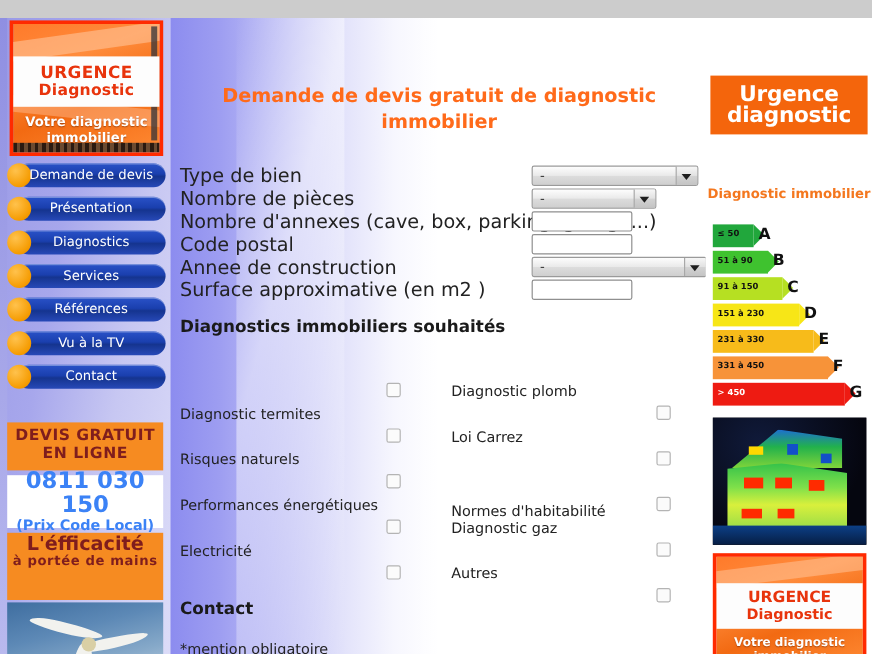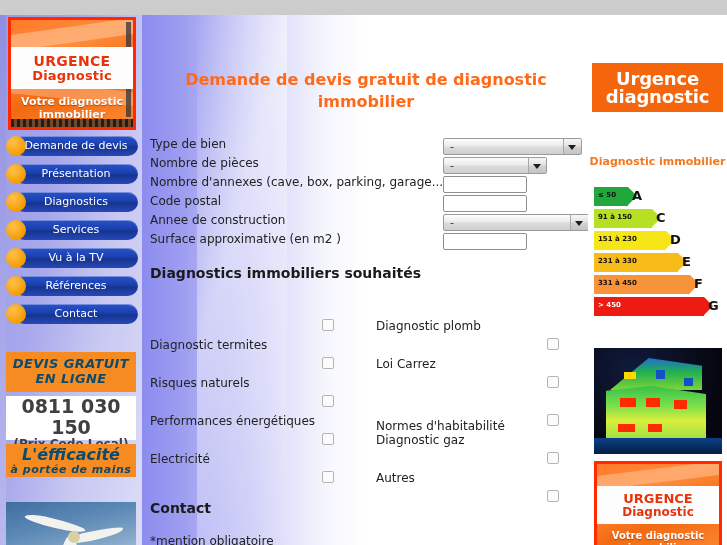--- a/index.html
+++ b/index.html
@@ -45,28 +45,28 @@
   .pill .body{position:absolute;left:10px;top:0;width:124px;height:20px;border-radius:10px;
            background:linear-gradient(180deg,#2a52c8 0%,#1a3fae 45%,#15348f 55%,#2749b8 100%);
            box-shadow:inset 0 1px 0 rgba(255,255,255,.35);}
   .pill .dot{position:absolute;left:2px;top:0px;width:20px;height:20px;border-radius:50%;
            background:radial-gradient(circle at 35% 32%,#ffc24d,#f59b00 70%,#d98100);}
   .pill .txt{position:absolute;left:10px;top:0;width:124px;height:20px;line-height:20px;
            text-align:center;color:#ffffff;font-size:11px;white-space:nowrap;}
 
   
   .promo{position:absolute;left:6px;width:130px;}
-  .promo-orange{background:#f68b21;color:#0c4a6e;text-align:center;font-weight:bold;font-style:italic;}
+  .promo-orange{background:#f68b21;color:#7f1d1d;text-align:center;font-weight:bold;}
   .p1{top:337px;height:40px;display:flex;flex-direction:column;align-items:center;justify-content:center;
       line-height:1.15;font-size:13px;letter-spacing:.4px;}
-  .p2{top:381px;height:44px;background:#ffffff;text-align:center;color:#404040;
-      display:flex;flex-direction:column;align-items:center;line-height:1.1;}
+  .p2{top:381px;height:44px;background:#ffffff;text-align:center;color:#3b82f6;
+      display:flex;flex-direction:column;align-items:center;justify-content:center;line-height:1.1;}
   .p2 .num{font-size:19px;font-weight:bold;}
   .p2 .sub{font-size:12px;font-weight:bold;}
-  .p3{top:429px;height:33px;display:flex;flex-direction:column;align-items:center;justify-content:flex-end;
+  .p3{top:429px;height:56px;display:flex;flex-direction:column;align-items:center;justify-content:flex-start;
       line-height:1.15;}
   .p3 .a{font-size:16px;font-weight:bold;}
   .p3 .b{font-size:11px;font-weight:bold;letter-spacing:.5px;}
   .windbox{position:absolute;left:6px;top:487px;width:130px;height:58px;overflow:hidden;
       background:linear-gradient(165deg,#3f6ea0 0%,#5d89b6 40%,#86a9c9 75%,#b0c6dc 100%);}
   .blade{position:absolute;background:#f2f2ee;border-radius:40% 60% 50% 50%/60% 40% 60% 40%;}
   .b1{left:18px;top:17px;width:62px;height:9px;transform:rotate(14deg);}
   .b2{left:58px;top:29px;width:60px;height:9px;transform:rotate(-12deg);}
   .b3{left:56px;top:34px;width:14px;height:28px;transform:rotate(10deg);}
   .hub{position:absolute;left:62px;top:29px;width:12px;height:12px;border-radius:50%;background:#d9cfa5;}
@@ -75,21 +75,21 @@
   .main{position:absolute;left:142px;top:15px;width:446px;height:530px;overflow:hidden;
         background:linear-gradient(90deg,#8c8cef 0%,#9d9df1 9%,#c3c3f6 22%,#e4e4fb 33%,#f7f7fe 42%,#ffffff 50%,#ffffff 100%);}
   .main:after{content:"";position:absolute;left:55px;top:0;width:90px;height:530px;
         background:linear-gradient(105deg,rgba(255,255,255,0) 0%,rgba(255,255,255,.45) 40%,rgba(255,255,255,0) 100%);
         pointer-events:none;}
   .page-title{position:absolute;left:24px;top:54px;width:400px;text-align:center;
         color:#ff6a1a;font-weight:bold;font-size:16px;line-height:1.35;z-index:3;}
 
   .formrows{position:absolute;left:8px;top:122px;width:436px;z-index:3;}
   .frow{position:relative;height:19px;}
-  .flabel{position:absolute;left:0;top:0;font-size:12px;color:#222;white-space:nowrap;}
+  .flabel{position:absolute;left:0;top:0;font-size:16px;color:#222;white-space:nowrap;}
 
   .sel{position:absolute;height:17px;box-sizing:border-box;border:1px solid #9a9a9a;border-radius:2px;
        background:linear-gradient(180deg,#fdfdfd 0%,#eaeaea 48%,#dcdcdc 52%,#cfcfcf 100%);}
   .sel .v{position:absolute;left:6px;top:1px;font-size:11px;color:#333;}
   .sel .arrowbox{position:absolute;right:0;top:0;width:17px;height:15px;
        border-left:1px solid #a8a8a8;
        background:linear-gradient(180deg,#f6f6f6 0%,#e2e2e2 48%,#d2d2d2 52%,#c4c4c4 100%);}
   .sel .arrowbox:after{content:"";position:absolute;left:4px;top:6px;border-left:4px solid transparent;
        border-right:4px solid transparent;border-top:5px solid #1d1d1d;}
   .txtin{position:absolute;height:17px;box-sizing:border-box;border:1px solid #8f8f8f;
@@ -190,26 +190,26 @@
         <div class="txt">Diagnostics</div>
       </div>
       <div class="pill">
         <div class="body"></div>
         <div class="dot"></div>
         <div class="txt">Services</div>
       </div>
       <div class="pill">
         <div class="body"></div>
         <div class="dot"></div>
+        <div class="txt">Références</div>
+      </div>
+      <div class="pill">
+        <div class="body"></div>
+        <div class="dot"></div>
         <div class="txt">Vu à la TV</div>
-      </div>
-      <div class="pill">
-        <div class="body"></div>
-        <div class="dot"></div>
-        <div class="txt">Références</div>
       </div>
       <div class="pill">
         <div class="body"></div>
         <div class="dot"></div>
         <div class="txt">Contact</div>
       </div>
     </div>
 
     <div class="promo promo-orange p1">
       <div>DEVIS GRATUIT</div>
@@ -320,20 +320,25 @@
       <div class="r2">diagnostic</div>
     </div>
 
     <div class="rsub">Diagnostic immobilier</div>
 
     <div class="dpe">
       <div class="band">
         <div class="bar" style="width:34px;background:#21a73c;" id="barA"></div>
         <span class="rng">≤ 50</span>
         <span class="ltr" style="left:38px;">A</span>
+      </div>
+      <div class="band">
+        <div class="bar" style="width:46px;background:#3fc22f;" id="barB"></div>
+        <span class="rng">51 à 90</span>
+        <span class="ltr" style="left:50px;">B</span>
       </div>
       <div class="band">
         <div class="bar" style="width:58px;background:#b6e022;" id="barC"></div>
         <span class="rng">91 à 150</span>
         <span class="ltr" style="left:62px;">C</span>
       </div>
       <div class="band">
         <div class="bar" style="width:72px;background:#f7e617;" id="barD"></div>
         <span class="rng">151 à 230</span>
         <span class="ltr" style="left:76px;">D</span>

